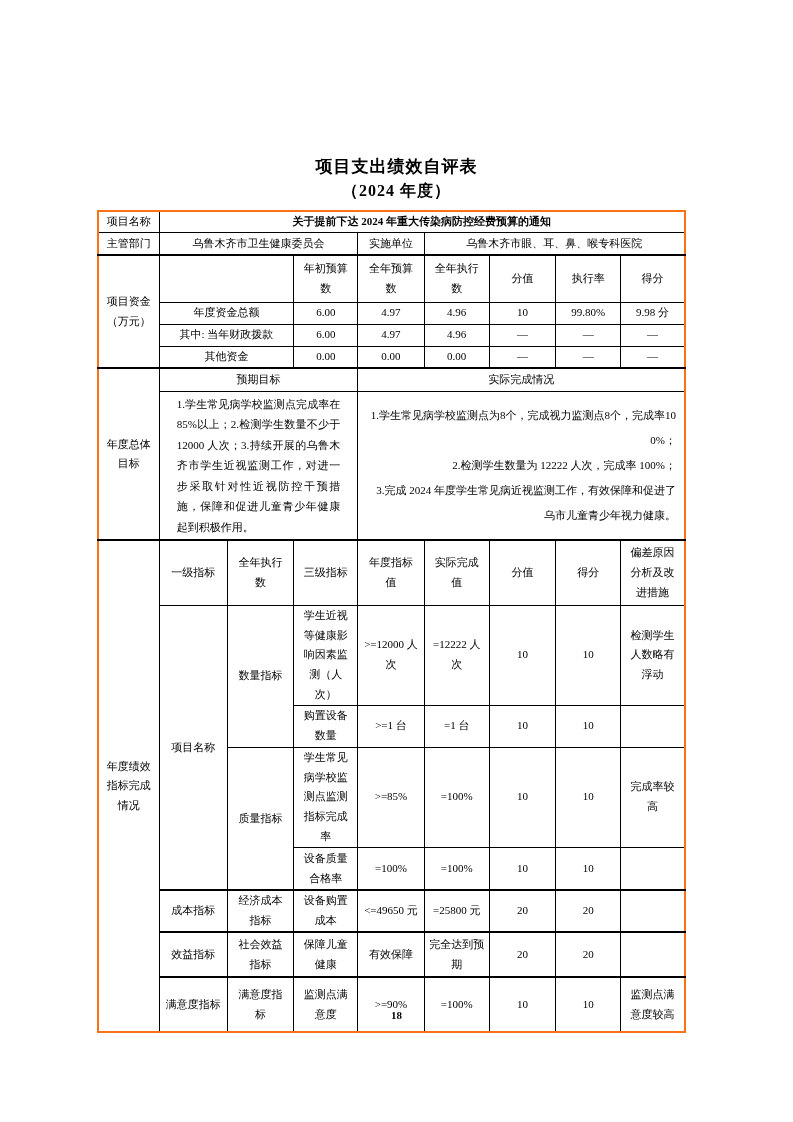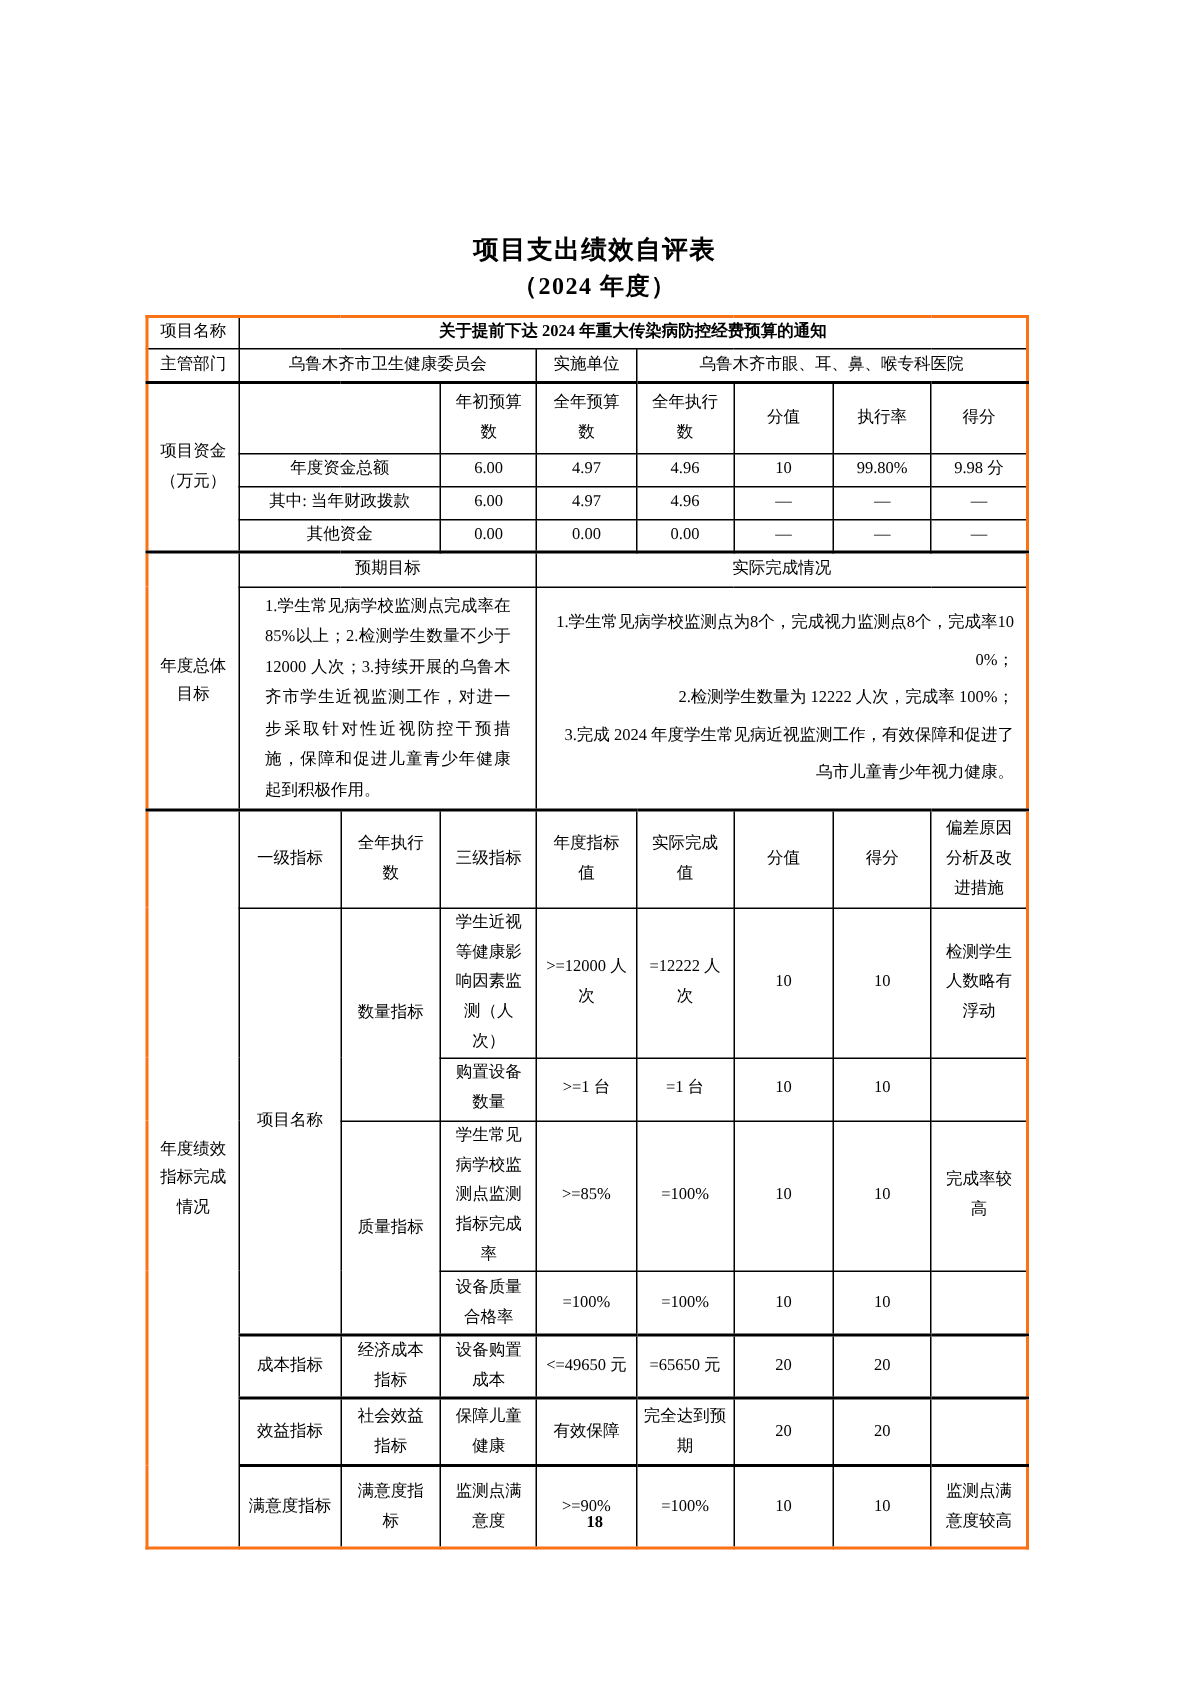--- a/index.html
+++ b/index.html
@@ -213,21 +213,21 @@
       <td class="val">10</td>
       <td class="val">10</td>
       <td></td>
     </tr>
 
     <tr style="height:42px">
       <td class="tt">成本指标</td>
       <td class="tt">经济成本指标</td>
       <td class="tt">设备购置成本</td>
       <td class="tt val">&lt;=49650 元</td>
-      <td class="tt val">=65650 元</td>
+      <td class="tt val">=25800 元</td>
       <td class="tt val">20</td>
       <td class="tt val">20</td>
       <td class="tt"></td>
     </tr>
 
     <tr style="height:45px">
       <td class="tt">效益指标</td>
       <td class="tt">社会效益指标</td>
       <td class="tt">保障儿童健康</td>
       <td class="tt val">有效保障</td>

